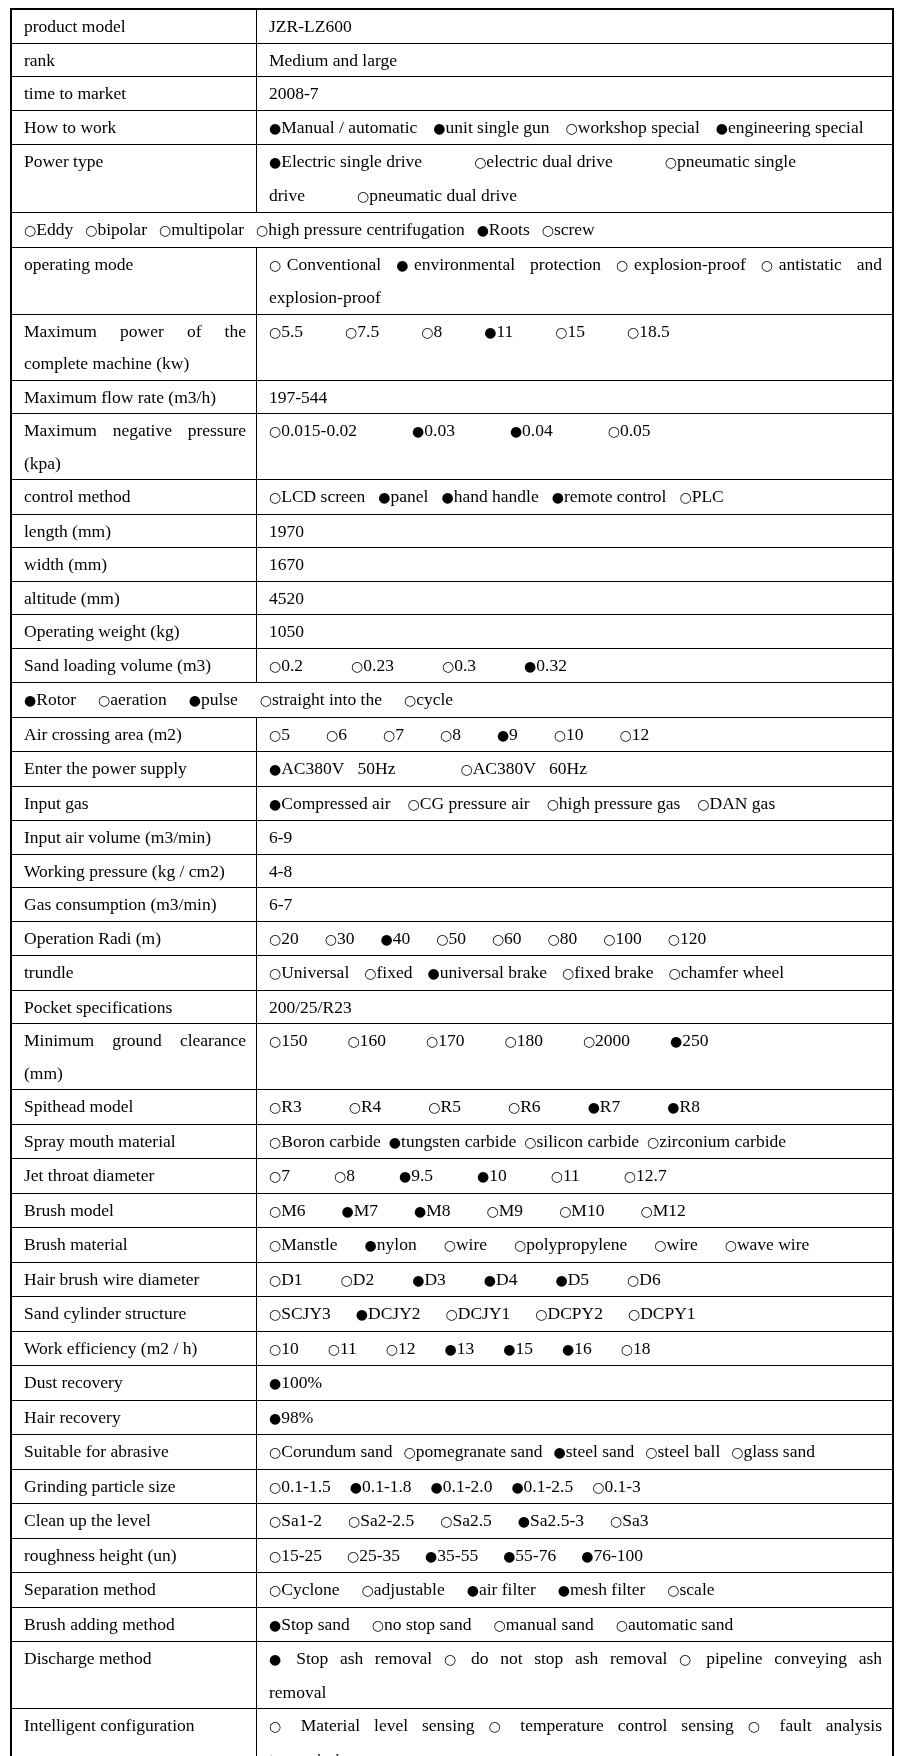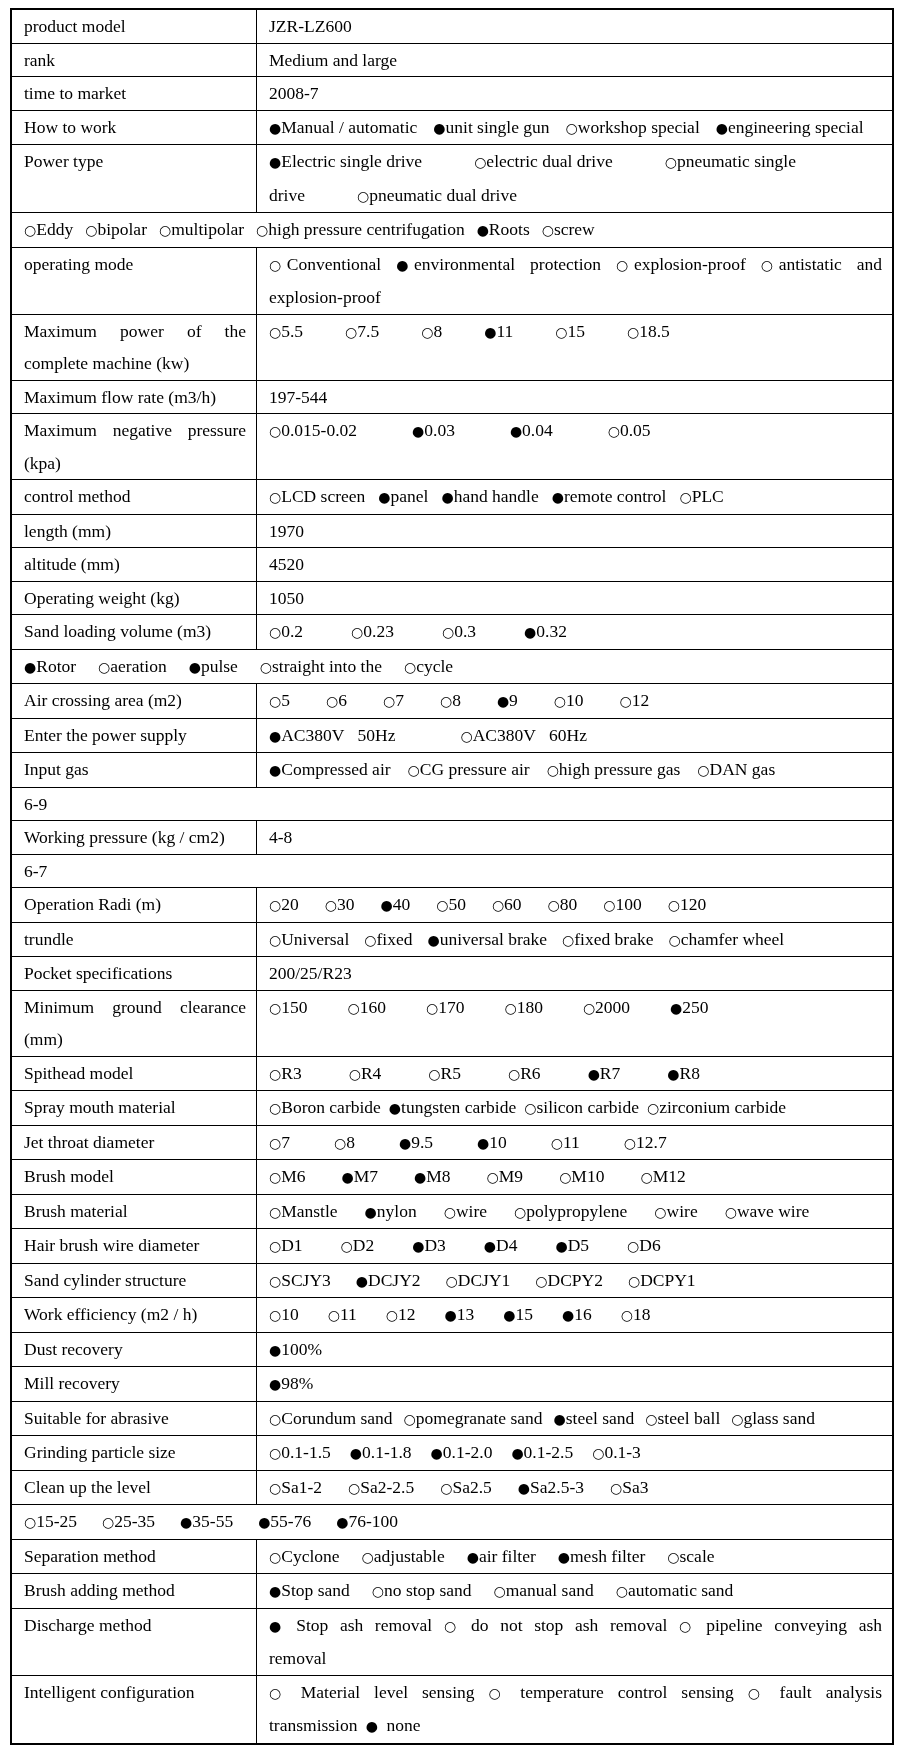--- a/index.html
+++ b/index.html
@@ -100,20 +100,24 @@
       </div>
       <div class="row">
         <div class="cell label">control method</div>
         <div class="cell value"><span class="opt" style="margin-right: 13px;"><span class="circle">○</span><span>LCD screen</span></span><span class="opt" style="margin-right: 13px;"><span class="circle">●</span><span>panel</span></span><span class="opt" style="margin-right: 13px;"><span class="circle">●</span><span>hand handle</span></span><span class="opt" style="margin-right: 13px;"><span class="circle">●</span><span>remote control</span></span><span class="opt"><span class="circle">○</span><span>PLC</span></span></div>
       </div>
       <div class="row">
         <div class="cell label">length (mm)</div>
         <div class="cell value">1970</div>
       </div>
       <div class="row">
+        <div class="cell label">width (mm)</div>
+        <div class="cell value">1670</div>
+      </div>
+      <div class="row">
         <div class="cell label">altitude (mm)</div>
         <div class="cell value">4520</div>
       </div>
       <div class="row">
         <div class="cell label">Operating weight (kg)</div>
         <div class="cell value">1050</div>
       </div>
       <div class="row">
         <div class="cell label">Sand loading volume (m3)</div>
         <div class="cell value"><span class="opt" style="margin-right: 48px;"><span class="circle">○</span><span>0.2</span></span><span class="opt" style="margin-right: 48px;"><span class="circle">○</span><span>0.23</span></span><span class="opt" style="margin-right: 48px;"><span class="circle">○</span><span>0.3</span></span><span class="opt"><span class="circle">●</span><span>0.32</span></span></div>
@@ -127,27 +131,29 @@
       </div>
       <div class="row">
         <div class="cell label">Enter the power supply</div>
         <div class="cell value"><span class="opt" style="margin-right: 65px;"><span class="circle">●</span><span>AC380V&nbsp;&nbsp; 50Hz</span></span><span class="opt"><span class="circle">○</span><span>AC380V&nbsp;&nbsp; 60Hz</span></span></div>
       </div>
       <div class="row">
         <div class="cell label">Input gas</div>
         <div class="cell value"><span class="opt" style="margin-right: 17px;"><span class="circle">●</span><span>Compressed air</span></span><span class="opt" style="margin-right: 17px;"><span class="circle">○</span><span>CG pressure air</span></span><span class="opt" style="margin-right: 17px;"><span class="circle">○</span><span>high pressure gas</span></span><span class="opt"><span class="circle">○</span><span>DAN gas</span></span></div>
       </div>
       <div class="row">
+        <div class="cell label">Input air volume (m3/min)</div>
         <div class="cell value">6-9</div>
       </div>
       <div class="row">
         <div class="cell label">Working pressure (kg / cm2)</div>
         <div class="cell value">4-8</div>
       </div>
       <div class="row">
+        <div class="cell label">Gas consumption (m3/min)</div>
         <div class="cell value">6-7</div>
       </div>
       <div class="row">
         <div class="cell label">Operation Radi (m)</div>
         <div class="cell value"><span class="opt" style="margin-right: 26px;"><span class="circle">○</span><span>20</span></span><span class="opt" style="margin-right: 26px;"><span class="circle">○</span><span>30</span></span><span class="opt" style="margin-right: 26px;"><span class="circle">●</span><span>40</span></span><span class="opt" style="margin-right: 26px;"><span class="circle">○</span><span>50</span></span><span class="opt" style="margin-right: 26px;"><span class="circle">○</span><span>60</span></span><span class="opt" style="margin-right: 26px;"><span class="circle">○</span><span>80</span></span><span class="opt" style="margin-right: 26px;"><span class="circle">○</span><span>100</span></span><span class="opt"><span class="circle">○</span><span>120</span></span></div>
       </div>
       <div class="row">
         <div class="cell label">trundle</div>
         <div class="cell value"><span class="opt" style="margin-right: 15px;"><span class="circle">○</span><span>Universal</span></span><span class="opt" style="margin-right: 15px;"><span class="circle">○</span><span>fixed</span></span><span class="opt" style="margin-right: 15px;"><span class="circle">●</span><span>universal brake</span></span><span class="opt" style="margin-right: 15px;"><span class="circle">○</span><span>fixed brake</span></span><span class="opt"><span class="circle">○</span><span>chamfer wheel</span></span></div>
       </div>
@@ -189,36 +195,37 @@
       </div>
       <div class="row">
         <div class="cell label">Work efficiency (m2 / h)</div>
         <div class="cell value"><span class="opt" style="margin-right: 29px;"><span class="circle">○</span><span>10</span></span><span class="opt" style="margin-right: 29px;"><span class="circle">○</span><span>11</span></span><span class="opt" style="margin-right: 29px;"><span class="circle">○</span><span>12</span></span><span class="opt" style="margin-right: 29px;"><span class="circle">●</span><span>13</span></span><span class="opt" style="margin-right: 29px;"><span class="circle">●</span><span>15</span></span><span class="opt" style="margin-right: 29px;"><span class="circle">●</span><span>16</span></span><span class="opt"><span class="circle">○</span><span>18</span></span></div>
       </div>
       <div class="row">
         <div class="cell label">Dust recovery</div>
         <div class="cell value"><span class="opt"><span class="circle">●</span><span>100%</span></span></div>
       </div>
       <div class="row">
-        <div class="cell label">Mill recovery</div>
+        <div class="cell label">Hair recovery</div>
         <div class="cell value"><span class="opt"><span class="circle">●</span><span>98%</span></span></div>
       </div>
       <div class="row">
         <div class="cell label">Suitable for abrasive</div>
         <div class="cell value"><span class="opt" style="margin-right: 11px;"><span class="circle">○</span><span>Corundum sand</span></span><span class="opt" style="margin-right: 11px;"><span class="circle">○</span><span>pomegranate sand</span></span><span class="opt" style="margin-right: 11px;"><span class="circle">●</span><span>steel sand</span></span><span class="opt" style="margin-right: 11px;"><span class="circle">○</span><span>steel ball</span></span><span class="opt"><span class="circle">○</span><span>glass sand</span></span></div>
       </div>
       <div class="row">
         <div class="cell label">Grinding particle size</div>
         <div class="cell value"><span class="opt" style="margin-right: 19px;"><span class="circle">○</span><span>0.1-1.5</span></span><span class="opt" style="margin-right: 19px;"><span class="circle">●</span><span>0.1-1.8</span></span><span class="opt" style="margin-right: 19px;"><span class="circle">●</span><span>0.1-2.0</span></span><span class="opt" style="margin-right: 19px;"><span class="circle">●</span><span>0.1-2.5</span></span><span class="opt"><span class="circle">○</span><span>0.1-3</span></span></div>
       </div>
       <div class="row">
         <div class="cell label">Clean up the level</div>
         <div class="cell value"><span class="opt" style="margin-right: 26px;"><span class="circle">○</span><span>Sa1-2</span></span><span class="opt" style="margin-right: 26px;"><span class="circle">○</span><span>Sa2-2.5</span></span><span class="opt" style="margin-right: 26px;"><span class="circle">○</span><span>Sa2.5</span></span><span class="opt" style="margin-right: 26px;"><span class="circle">●</span><span>Sa2.5-3</span></span><span class="opt"><span class="circle">○</span><span>Sa3</span></span></div>
       </div>
       <div class="row">
+        <div class="cell label">roughness height (un)</div>
         <div class="cell value"><span class="opt" style="margin-right: 25px;"><span class="circle">○</span><span>15-25</span></span><span class="opt" style="margin-right: 25px;"><span class="circle">○</span><span>25-35</span></span><span class="opt" style="margin-right: 25px;"><span class="circle">●</span><span>35-55</span></span><span class="opt" style="margin-right: 25px;"><span class="circle">●</span><span>55-76</span></span><span class="opt"><span class="circle">●</span><span>76-100</span></span></div>
       </div>
       <div class="row">
         <div class="cell label">Separation method</div>
         <div class="cell value"><span class="opt" style="margin-right: 22px;"><span class="circle">○</span><span>Cyclone</span></span><span class="opt" style="margin-right: 22px;"><span class="circle">○</span><span>adjustable</span></span><span class="opt" style="margin-right: 22px;"><span class="circle">●</span><span>air filter</span></span><span class="opt" style="margin-right: 22px;"><span class="circle">●</span><span>mesh filter</span></span><span class="opt"><span class="circle">○</span><span>scale</span></span></div>
       </div>
       <div class="row">
         <div class="cell label">Brush adding method</div>
         <div class="cell value"><span class="opt" style="margin-right: 22px;"><span class="circle">●</span><span>Stop sand</span></span><span class="opt" style="margin-right: 22px;"><span class="circle">○</span><span>no stop sand</span></span><span class="opt" style="margin-right: 22px;"><span class="circle">○</span><span>manual sand</span></span><span class="opt"><span class="circle">○</span><span>automatic sand</span></span></div>
       </div>

